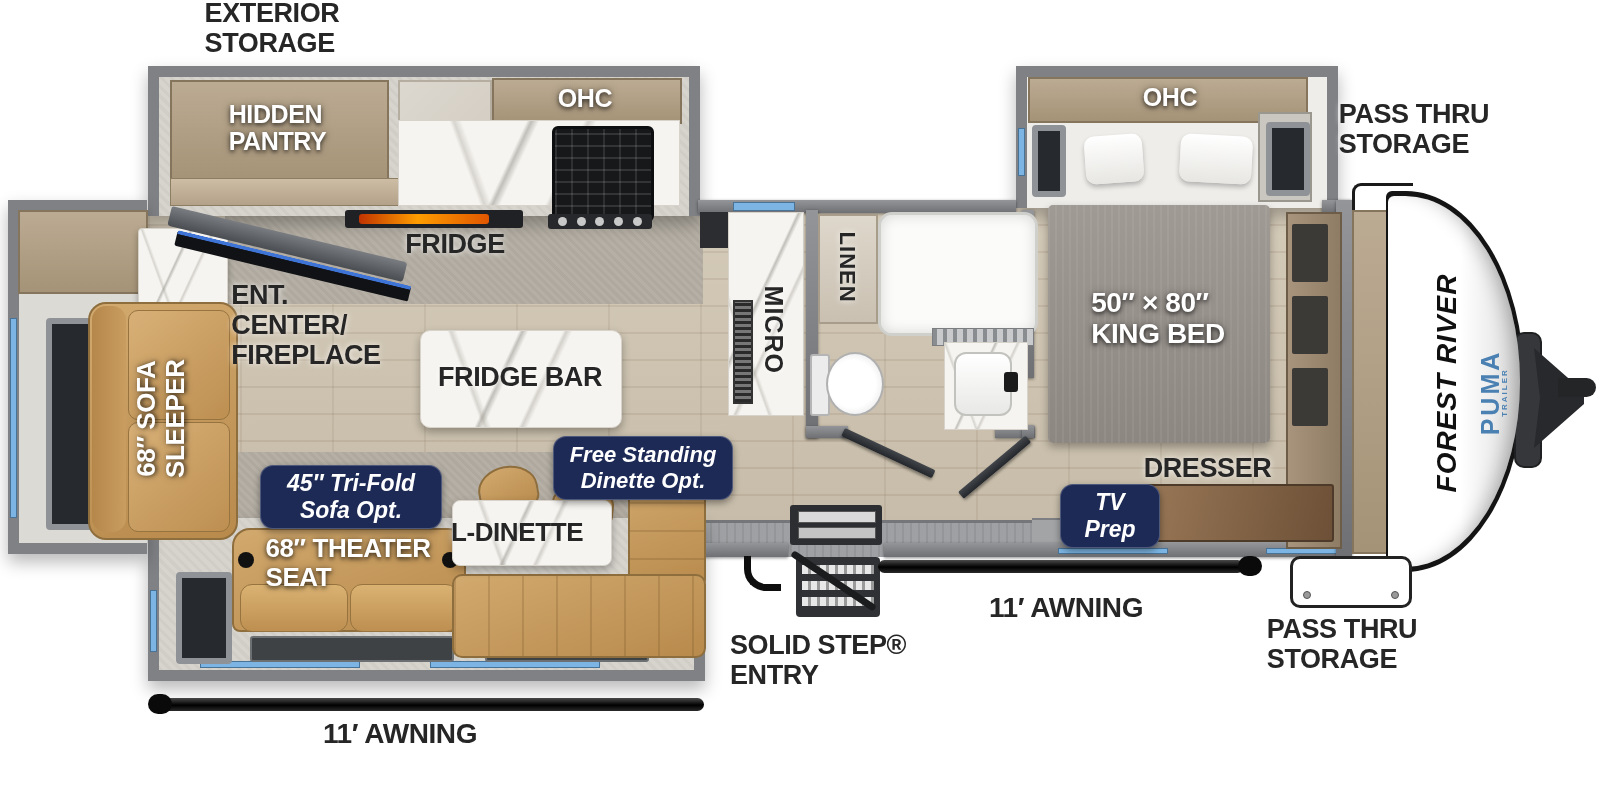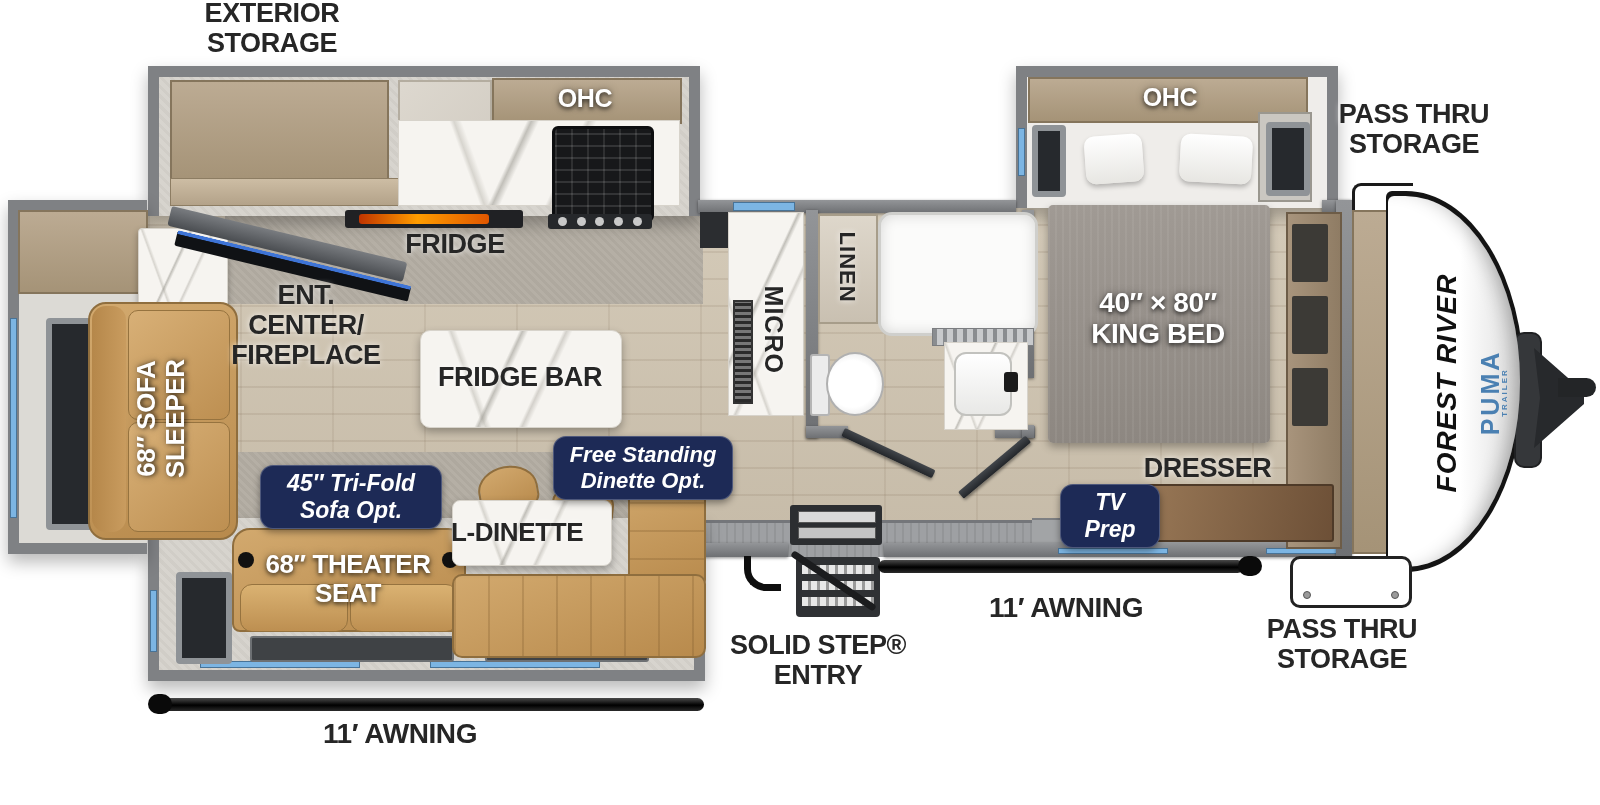--- a/index.html
+++ b/index.html
@@ -19,21 +19,21 @@
      repeating-linear-gradient(45deg, rgba(90,84,74,.05) 0 3px, transparent 3px 7px),
      #d7d4ce;}
   .marble{background:
      linear-gradient(115deg, transparent 40%, rgba(150,148,140,.55) 41.5%, transparent 44%, transparent 58%, rgba(160,156,148,.4) 59.5%, transparent 62%),
      linear-gradient(70deg, transparent 26%, rgba(165,162,152,.38) 27.5%, transparent 30%),
      #f6f4f0;
      border:1px solid #d7d3cb;}
   .tan{background:linear-gradient(160deg,#d2a96e,#b88a4c);border:2px solid #8f6e3e;}
   .cab{background:linear-gradient(#bcab93,#a59377);border:2px solid #85755c;}
   .wood-dk{background:linear-gradient(100deg,#9b7a58,#6d5037);border:2px solid #4e3a28;}
-  .lbl{display:flex;align-items:center;justify-content:center;text-align:center;
+  .lbl{display:flex;align-items:center;justify-content:center;text-align:left;
        font-weight:bold;white-space:pre-line;line-height:1.1;letter-spacing:-.4px;
        color:var(--label-dark);text-shadow:0 0 6px rgba(255,255,255,.85);}
   .lbl-w{color:#fff;text-shadow:0 2px 4px rgba(0,0,0,.65),0 0 9px rgba(0,0,0,.35);}
   .badge{position:absolute;display:flex;align-items:center;justify-content:center;text-align:center;
        background:var(--badge-navy);color:#fff;font-style:italic;font-weight:bold;
        white-space:pre-line;line-height:1.18;border-radius:13px;
        box-shadow:0 3px 7px rgba(0,0,0,.4);border:1px solid rgba(255,255,255,.22);}
   .rot{display:flex;align-items:center;justify-content:center;}
   .rot > span{white-space:pre-line;text-align:center;}
   .blue{background:var(--accent-blue);box-shadow:inset 0 0 0 1px rgba(30,60,90,.55);}
@@ -77,20 +77,22 @@
   <div class="abs" style="left:92px;top:306px;width:34px;height:226px;border-radius:14px;background:linear-gradient(90deg,#b5874a,#c99c5f);"></div>
   <div class="abs" style="left:128px;top:310px;width:100px;height:108px;border-radius:10px;background:linear-gradient(140deg,#d8b077,#bd8f51);border:1px solid #96733f;"></div>
   <div class="abs" style="left:128px;top:422px;width:100px;height:108px;border-radius:10px;background:linear-gradient(140deg,#d8b077,#bd8f51);border:1px solid #96733f;"></div>
   <div class="abs rot" style="left:80px;top:295px;width:160px;height:248px;">
     <span class="lbl lbl-w" style="transform:rotate(-90deg);font-size:26px;">68″ SOFA
 SLEEPER</span>
   </div>
 
   <div class="abs cab" style="left:170px;top:80px;width:215px;height:98px;"></div>
   <div class="abs" style="left:170px;top:178px;width:232px;height:26px;background:linear-gradient(#cdbda4,#b3a289);border:1px solid #8d7d63;"></div>
+  <div class="abs lbl lbl-w" style="left:195px;top:92px;width:165px;height:72px;font-size:25px;">HIDDEN
+PANTRY</div>
   <div class="abs" style="left:398px;top:80px;width:90px;height:118px;background:linear-gradient(135deg,#ddd8cf,#cfc9bf);border:2px solid #b4ada0;"></div>
   <div class="abs cab" style="left:492px;top:78px;width:186px;height:42px;"></div>
   <div class="abs lbl lbl-w" style="left:540px;top:80px;width:90px;height:38px;font-size:25px;">OHC</div>
   <div class="abs marble" style="left:398px;top:120px;width:280px;height:84px;"></div>
   <div class="abs" style="left:552px;top:126px;width:96px;height:90px;border-radius:6px;border:3px solid #0d0e10;background:repeating-linear-gradient(0deg,rgba(255,255,255,.12) 0 2px,transparent 2px 12px),repeating-linear-gradient(90deg,rgba(255,255,255,.10) 0 2px,transparent 2px 16px),#17181a;"></div>
   <div class="abs" style="left:548px;top:214px;width:104px;height:15px;background:#26282b;border-radius:3px;display:flex;align-items:center;justify-content:space-evenly;">
     <span style="width:9px;height:9px;border-radius:50%;background:#c9c9c9;"></span>
       <span style="width:9px;height:9px;border-radius:50%;background:#c9c9c9;"></span>
       <span style="width:9px;height:9px;border-radius:50%;background:#c9c9c9;"></span>
       <span style="width:9px;height:9px;border-radius:50%;background:#c9c9c9;"></span>
@@ -145,21 +147,21 @@
   <div class="abs lbl lbl-w" style="left:1125px;top:79px;width:90px;height:38px;font-size:25px;">OHC</div>
   <div class="abs blue" style="left:1018px;top:128px;width:7px;height:48px;"></div>
   <div class="abs blue" style="left:1302px;top:128px;width:7px;height:48px;"></div>
   <div class="abs window" style="left:1032px;top:125px;width:22px;height:60px;"></div>
   <div class="abs" style="left:1258px;top:112px;width:50px;height:86px;background:#cac7c1;border:2px solid #9a978f;"></div>
   <div class="abs window" style="left:1266px;top:122px;width:32px;height:62px;"></div>
   <div class="abs" style="left:1085px;top:135px;width:58px;height:48px;background:linear-gradient(#ffffff,#e7e6e2);border-radius:10px;box-shadow:0 3px 5px rgba(0,0,0,.25);transform:rotate(-4deg);"></div>
   <div class="abs" style="left:1180px;top:135px;width:72px;height:48px;background:linear-gradient(#ffffff,#e7e6e2);border-radius:10px;box-shadow:0 3px 5px rgba(0,0,0,.25);transform:rotate(3deg);"></div>
 
   <div class="abs" style="left:1048px;top:205px;width:222px;height:238px;border-radius:5px;background:repeating-linear-gradient(90deg,rgba(255,255,255,.06) 0 2px,transparent 2px 7px),linear-gradient(#a09a94,#8d8781);box-shadow:0 4px 8px rgba(0,0,0,.3);"></div>
-  <div class="abs lbl lbl-w" style="left:1058px;top:280px;width:200px;height:78px;font-size:28px;">40″ × 80″
+  <div class="abs lbl lbl-w" style="left:1058px;top:280px;width:200px;height:78px;font-size:28px;">50″ × 80″
 KING BED</div>
 
   <div class="abs" style="left:1286px;top:212px;width:52px;height:333px;background:linear-gradient(90deg,#a8947c,#8f7c64);border:2px solid #6d5c47;"></div>
   <div class="abs" style="left:1292px;top:224px;width:36px;height:58px;background:#3c3a36;border-radius:2px;"></div>
   <div class="abs" style="left:1292px;top:296px;width:36px;height:58px;background:#3c3a36;border-radius:2px;"></div>
   <div class="abs" style="left:1292px;top:368px;width:36px;height:58px;background:#3c3a36;border-radius:2px;"></div>
 
   <div class="abs wood-dk" style="left:1130px;top:484px;width:200px;height:54px;border-radius:3px;"></div>
   <div class="abs lbl" style="left:1125px;top:452px;width:165px;height:34px;font-size:27px;">DRESSER</div>
   <div class="badge" style="left:1060px;top:484px;width:98px;height:62px;font-size:23px;">
@@ -172,21 +174,21 @@
   <div class="abs blue" style="left:430px;top:661px;width:170px;height:7px;"></div>
   <div class="abs window" style="left:176px;top:572px;width:44px;height:80px;"></div>
   <div class="abs" style="left:250px;top:636px;width:200px;height:22px;background:#3f4245;border:2px solid #6d7073;border-radius:3px;"></div>
   <div class="abs" style="left:485px;top:636px;width:160px;height:22px;background:#3f4245;border:2px solid #6d7073;border-radius:3px;"></div>
 
   <div class="abs tan" style="left:232px;top:528px;width:230px;height:100px;border-radius:18px 18px 8px 8px;"></div>
   <div class="abs" style="left:240px;top:584px;width:106px;height:46px;border-radius:12px;background:linear-gradient(#dab272,#bd8f51);border:1px solid #96733f;"></div>
   <div class="abs" style="left:350px;top:584px;width:106px;height:46px;border-radius:12px;background:linear-gradient(#dab272,#bd8f51);border:1px solid #96733f;"></div>
   <div class="abs" style="left:238px;top:552px;width:16px;height:16px;border-radius:50%;background:#111;"></div>
   <div class="abs" style="left:442px;top:552px;width:16px;height:16px;border-radius:50%;background:#111;"></div>
-  <div class="abs lbl lbl-w" style="left:250px;top:548px;width:196px;height:62px;font-size:26px;">68″ THEATER
+  <div class="abs lbl lbl-w" style="left:250px;top:532px;width:196px;height:62px;font-size:26px;">68″ THEATER
 SEAT</div>
 
   <div class="abs tan" style="left:478px;top:466px;width:56px;height:42px;border-radius:50% 50% 30% 30%;transform:rotate(-10deg);"></div>
   <div class="abs tan" style="left:552px;top:486px;width:58px;height:34px;border-radius:45% 45% 25% 25%;transform:rotate(6deg);"></div>
   <div class="abs tan" style="left:628px;top:468px;width:74px;height:118px;border-radius:10px;background:repeating-linear-gradient(0deg,rgba(120,85,40,.25) 0 2px,transparent 2px 28px),linear-gradient(160deg,#d2a96e,#b88a4c);"></div>
   <div class="abs tan" style="left:452px;top:574px;width:250px;height:80px;border-radius:10px;background:repeating-linear-gradient(90deg,rgba(120,85,40,.25) 0 2px,transparent 2px 34px),linear-gradient(160deg,#d2a96e,#b88a4c);"></div>
   <div class="abs marble" style="left:452px;top:500px;width:158px;height:64px;border-radius:8px;box-shadow:0 4px 8px rgba(0,0,0,.3);"></div>
   <div class="abs lbl" style="left:441px;top:502px;width:152px;height:60px;font-size:26px;">L-DINETTE</div>
 
   <div class="badge" style="left:260px;top:465px;width:180px;height:62px;font-size:23px;">

